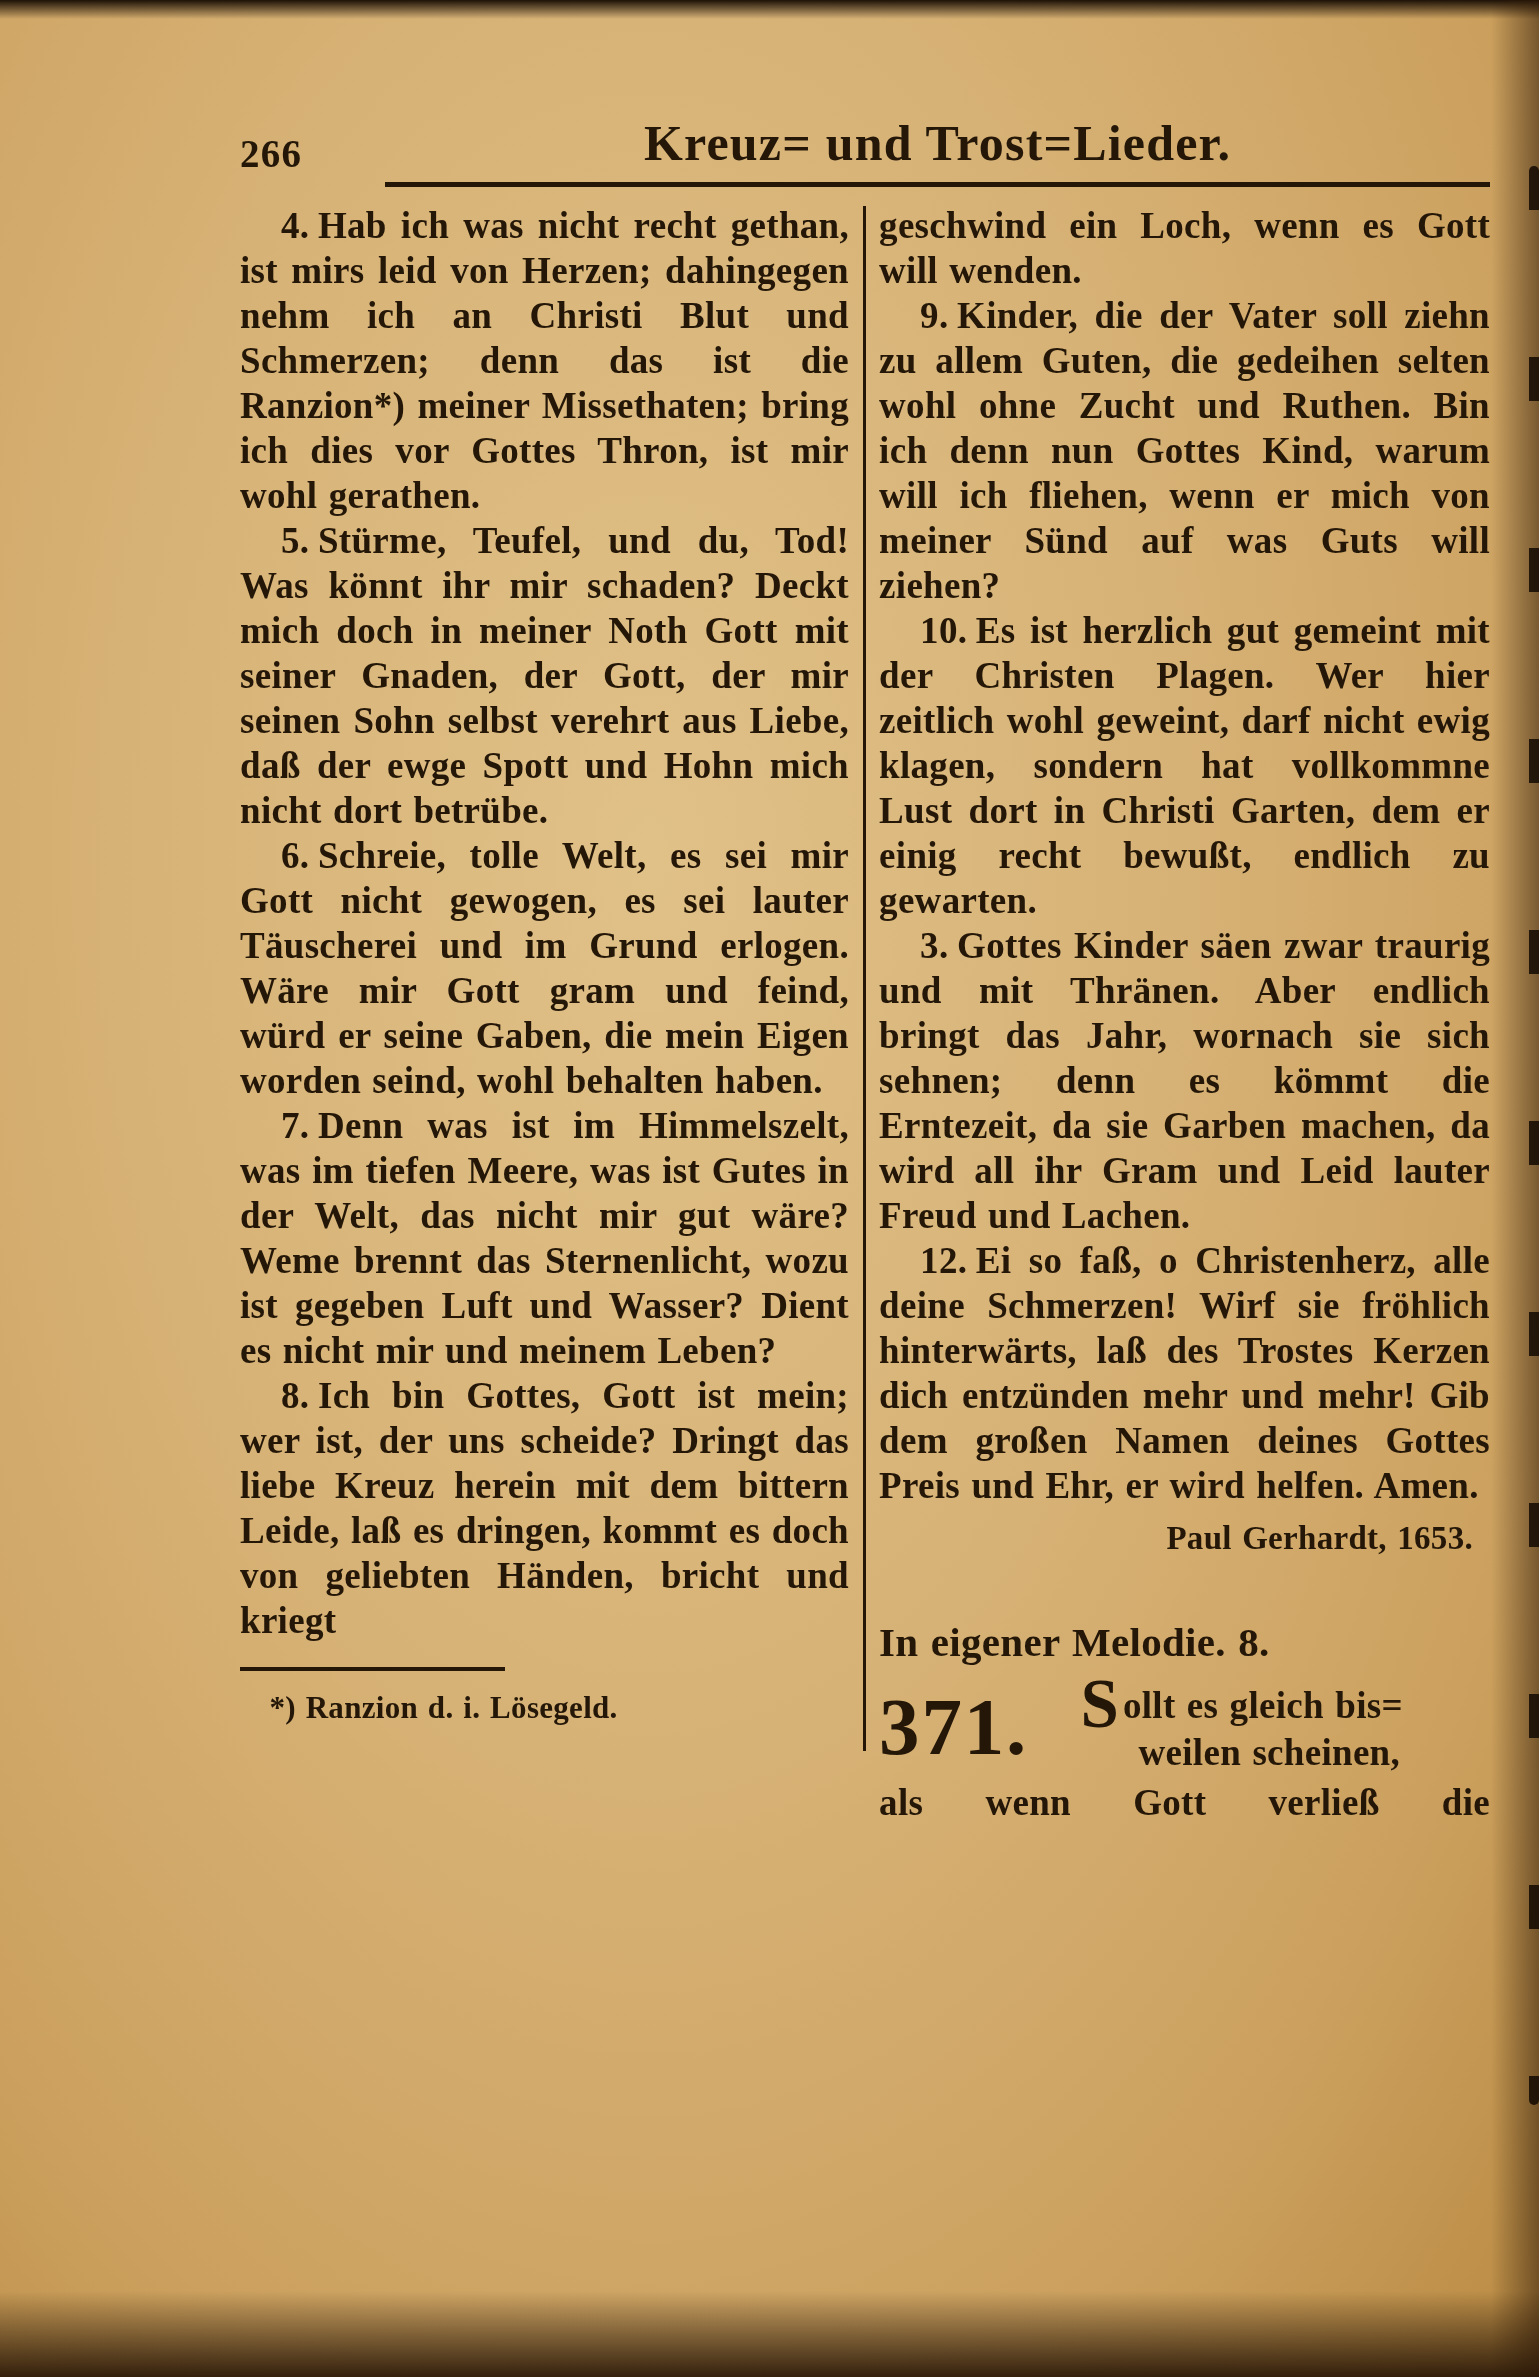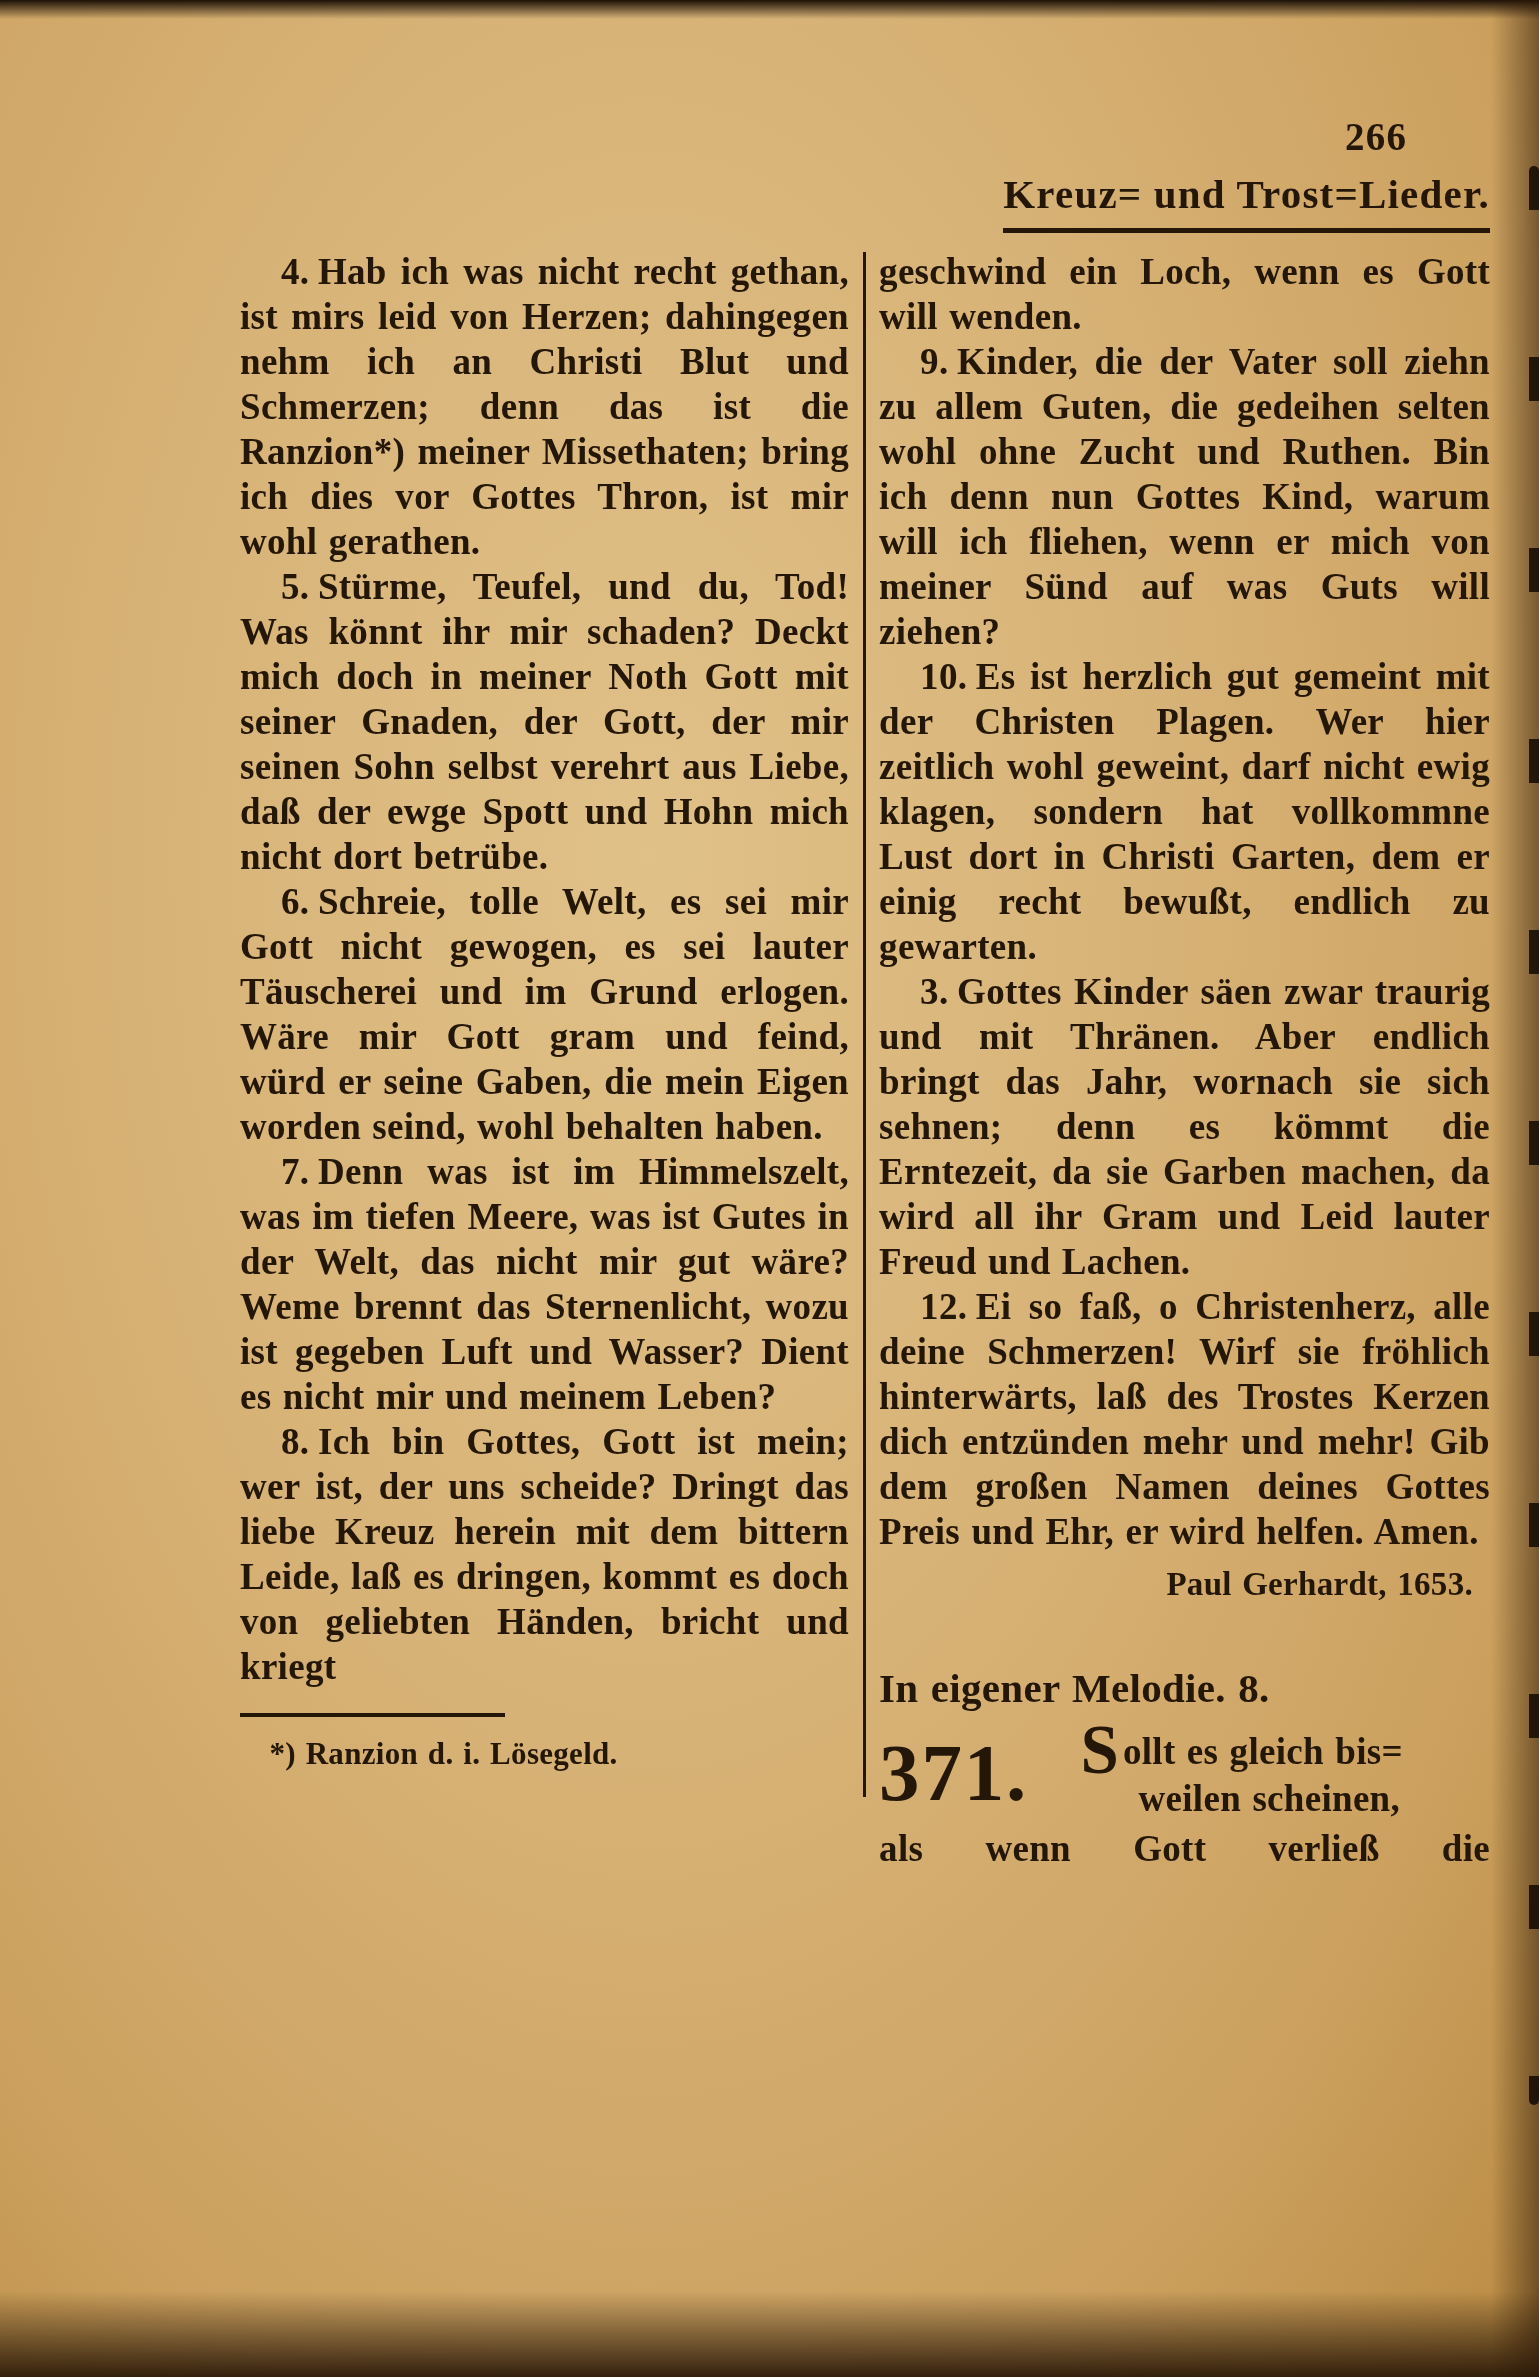--- a/index.html
+++ b/index.html
@@ -41,36 +41,35 @@
     background: repeating-linear-gradient(180deg,
       rgba(18,9,2,0.85) 0 44px,
       rgba(18,9,2,0) 44px 191px);
     border-radius: 4.9px;
     pointer-events: none;
   }
 
   .header {
     display: flex;
     align-items: flex-end;
-    flex-direction: column;
   }
   .pagenum {
     font-size: 39px;
     letter-spacing: 1.2px;
     width: 145px;
     padding-bottom: 11px;
   }
   .title-wrap {
     flex: 1;
     text-align: center;
     border-bottom: 5.5px solid #241708;
     padding-bottom: 9.8px;
   }
   .title {
-    font-size: 41px;
+    font-size: 50px;
     letter-spacing: 1.2px;
   }
 
   .columns {
     display: flex;
     margin-top: 16px;
     align-items: stretch;
   }
   .col {
     font-size: 37px;

